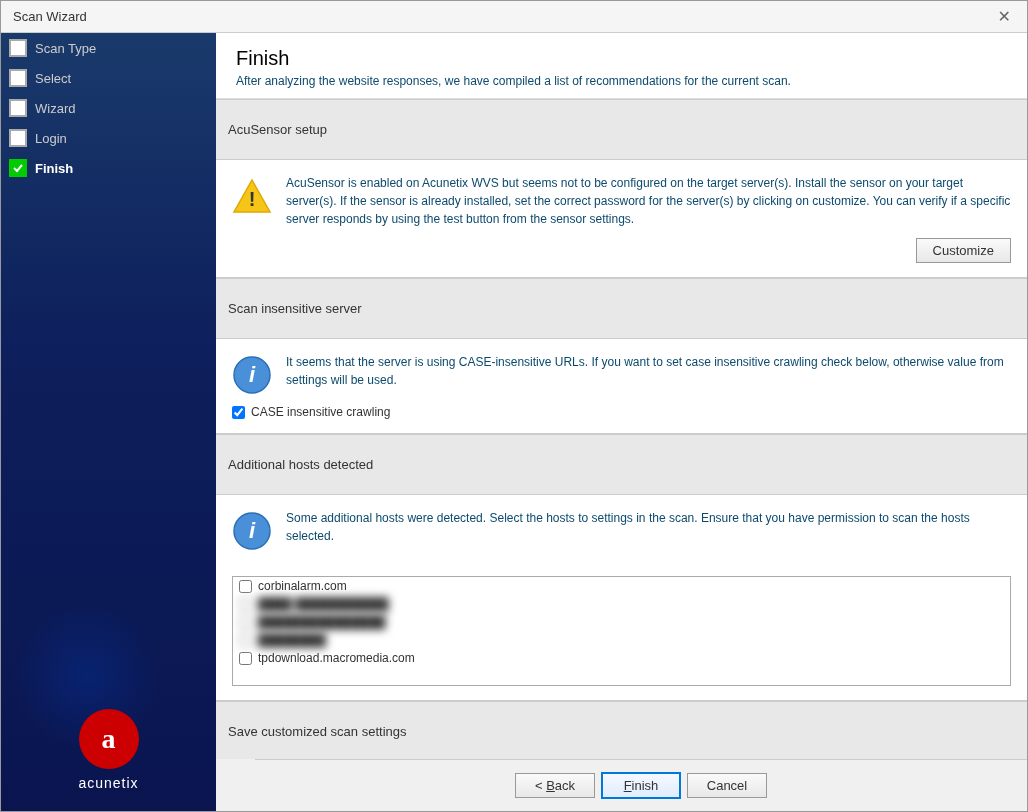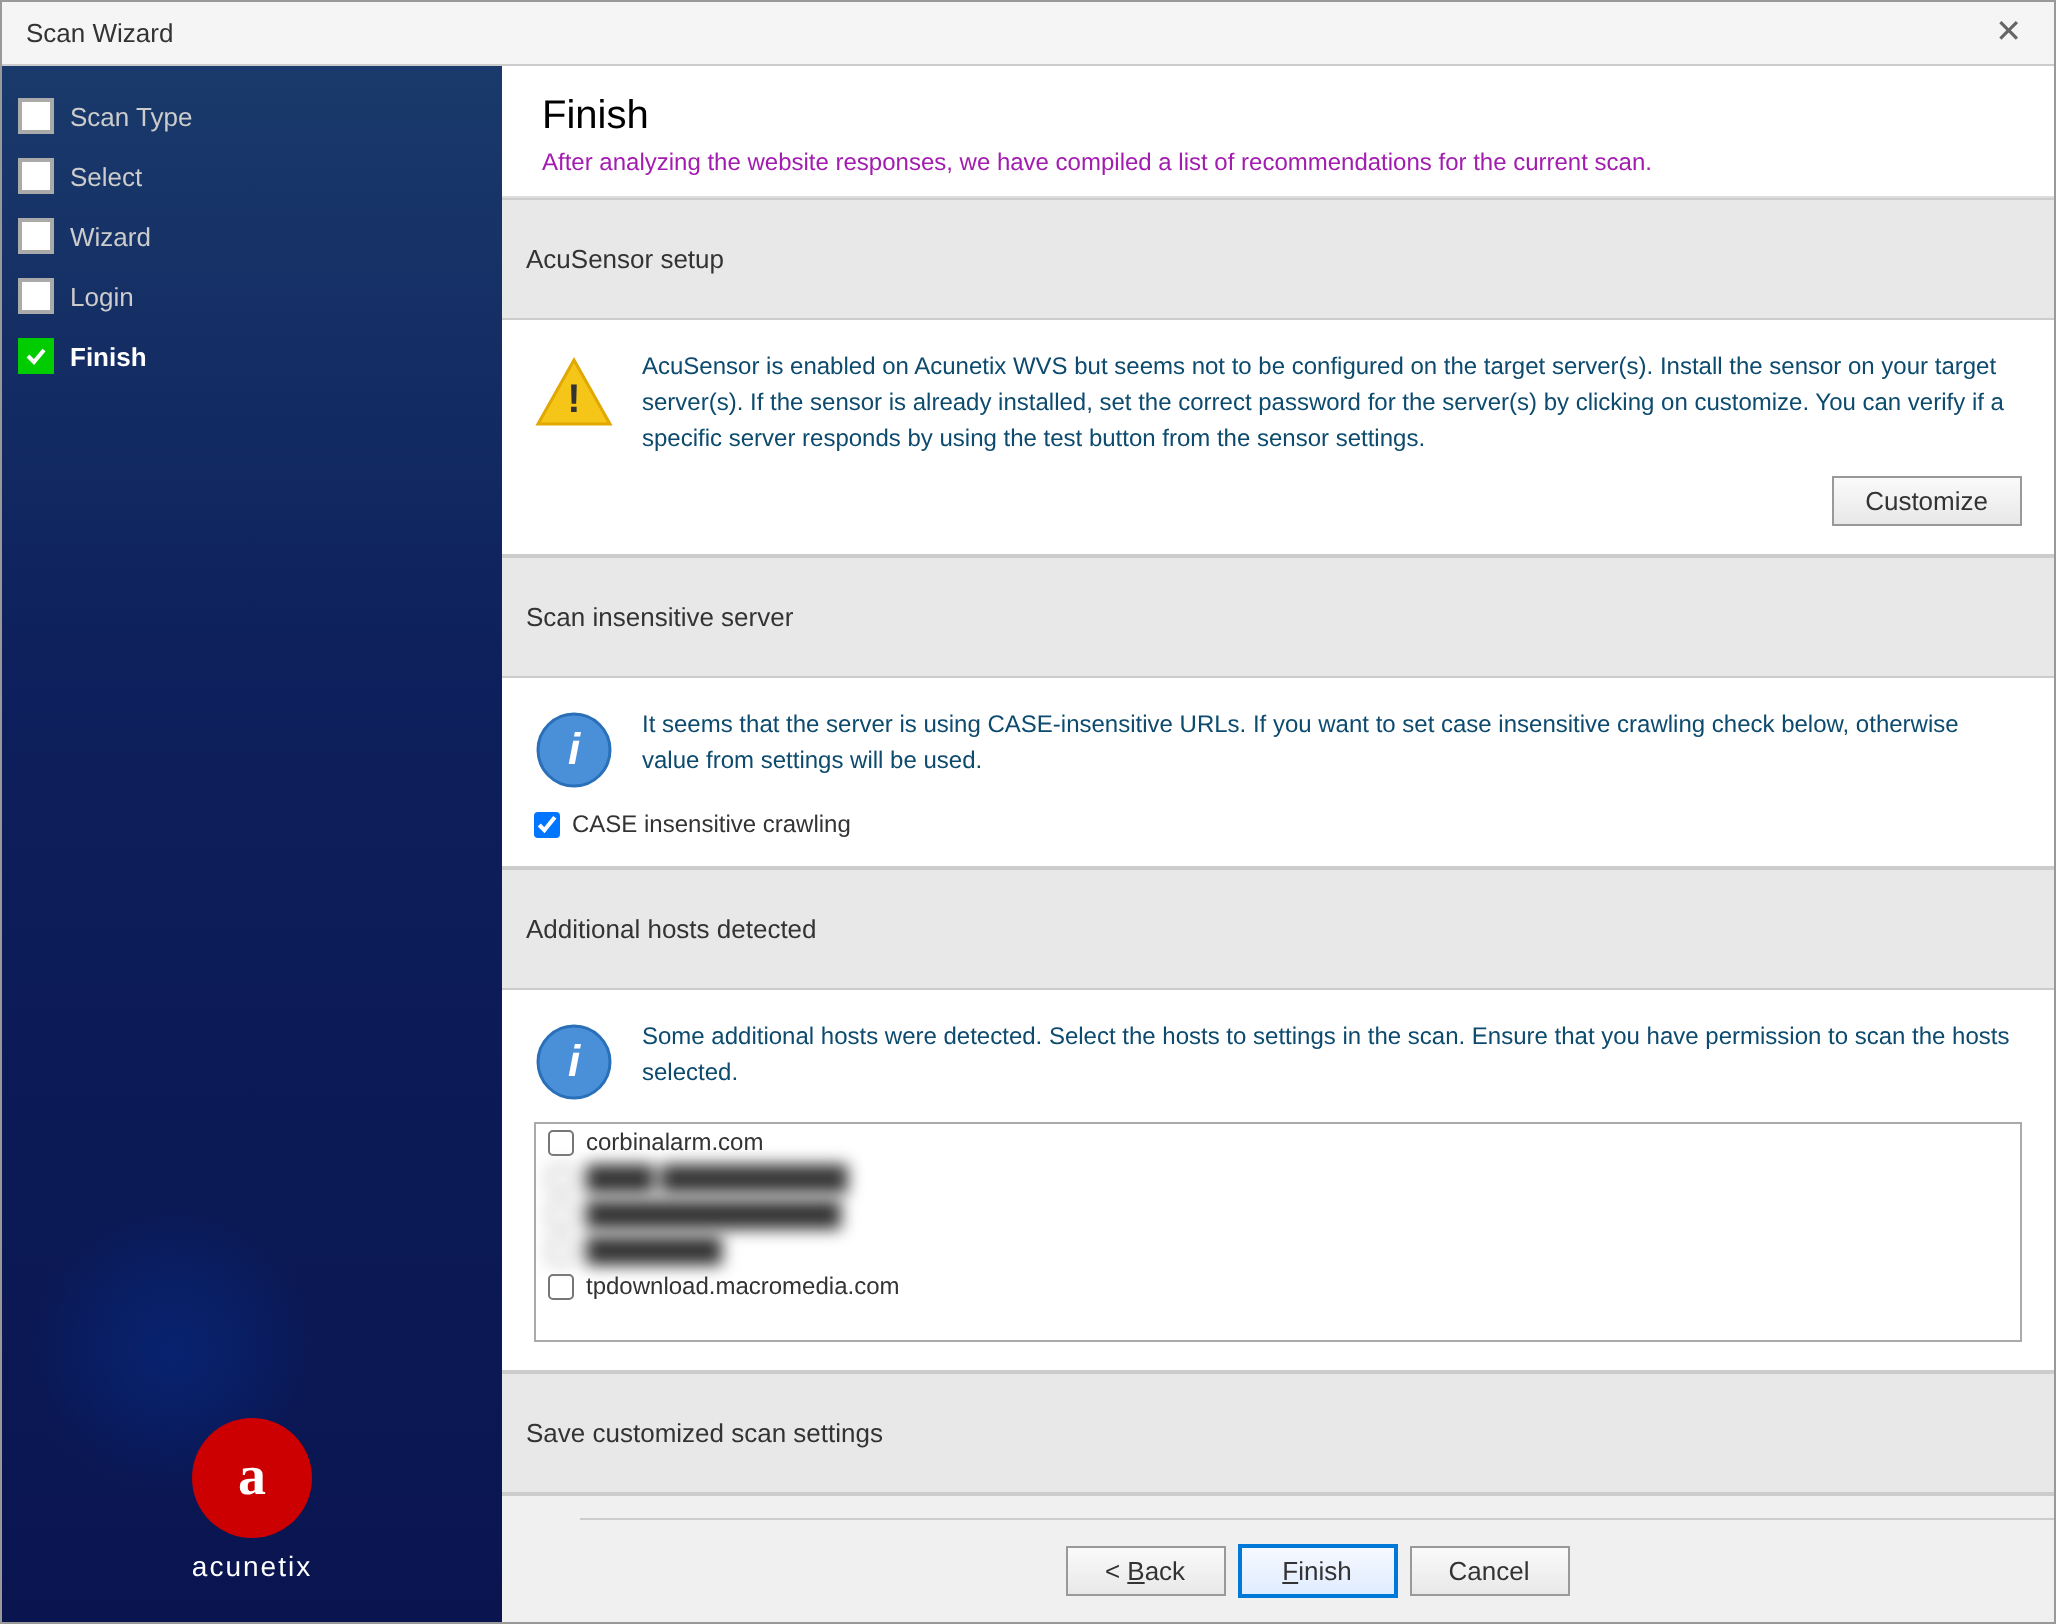--- a/index.html
+++ b/index.html
@@ -44,27 +44,27 @@
       line-height: 1;
       padding: 0 4px;
     }
     .content {
       display: flex;
       flex: 1;
       overflow: hidden;
     }
     
     .sidebar {
-      width: 250px;
+      width: 215px;
       background: linear-gradient(180deg, #1a3a6b 0%, #0d1f5c 40%, #0a1550 100%);
       position: relative;
       overflow: hidden;
       display: flex;
       flex-direction: column;
-      padding-top: 10px;
+      padding-top: 0;
     }
     .sidebar::before {
       content: '';
       position: absolute;
       bottom: 60px;
       left: 10px;
       width: 150px;
       height: 150px;
       border-radius: 50%;
       background: radial-gradient(circle, rgba(0,60,180,0.3) 0%, transparent 70%);
@@ -148,21 +148,21 @@
       border-bottom: 1px solid #ddd;
     }
     .main-title {
       font-size: 20px;
       font-weight: normal;
       color: #000;
       margin-bottom: 4px;
     }
     .main-subtitle {
       font-size: 12px;
-      color: #a21caf;
+      color: #0c4a6e;
     }
     .main-body {
       flex: 1;
       overflow-y: auto;
       padding: 0;
       background: #f0f0f0;
       position: relative;
     }
     
     .main-body::-webkit-scrollbar { width: 16px; }
@@ -233,21 +233,21 @@
       gap: 6px;
     }
     .checkbox-label {
       font-size: 12px;
       color: #333;
     }
     
     .hosts-list {
       border: 1px solid #aaa;
       background: #fff;
-      margin-top: 10px;
+      margin-top: 25px;
       height: 110px;
       overflow-y: auto;
       position: relative;
     }
     .hosts-list::-webkit-scrollbar { width: 16px; }
     .hosts-list::-webkit-scrollbar-track { background: #f0f0f0; }
     .hosts-list::-webkit-scrollbar-thumb { background: #c0c0c0; border: 1px solid #aaa; }
     .host-item {
       display: flex;
       align-items: center;

